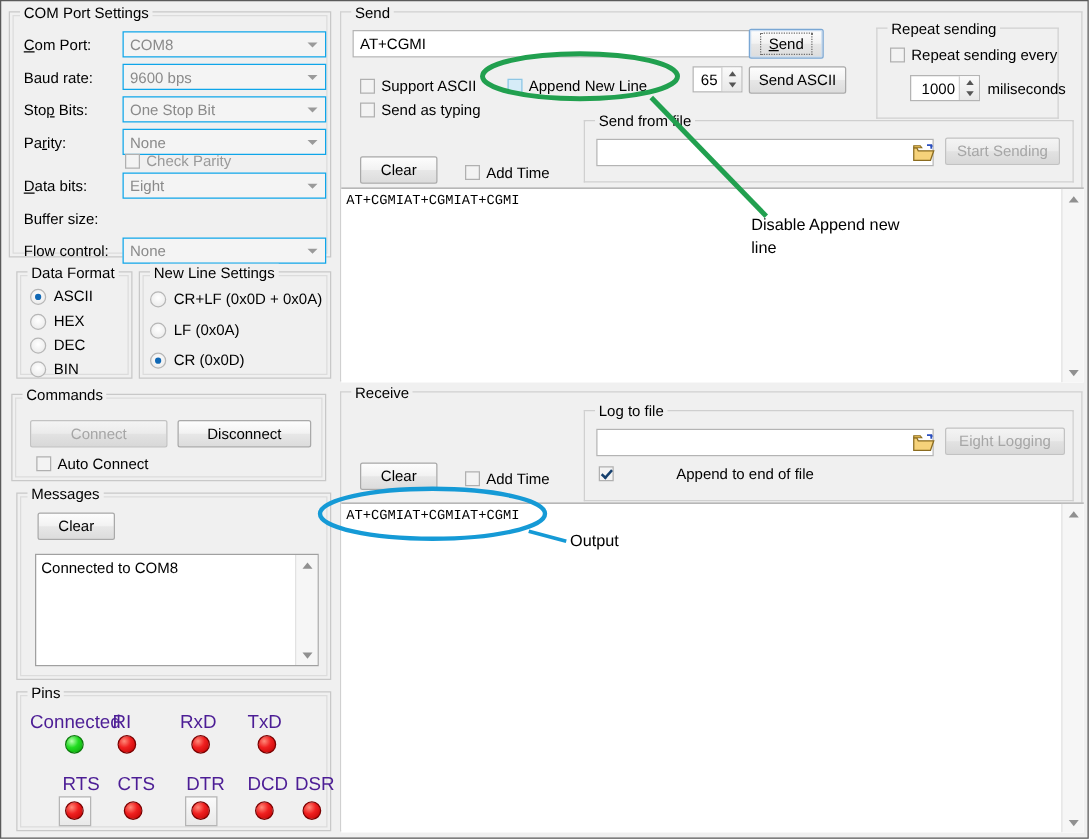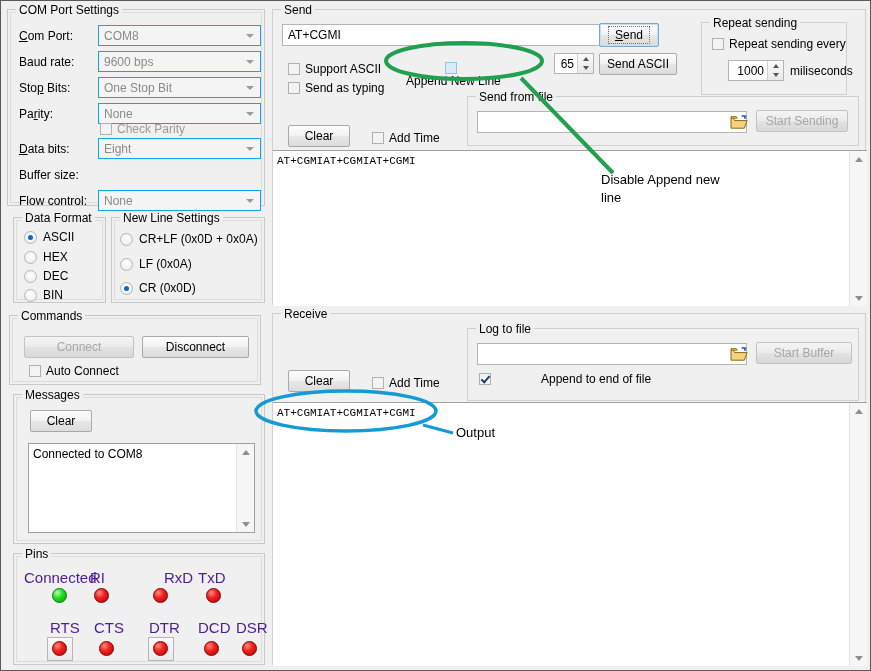--- a/index.html
+++ b/index.html
@@ -441,21 +441,21 @@
 
   <div class="group dbl" style="left:12px; top:552px; width:252px; height:112px;">
     <span class="gtitle">Pins</span>
 
     <div class="pinlbl" style="left:10px; top:15px;">Connected</div>
     <div class="led green" style="left:38px; top:34px;"></div>
 
     <div class="pinlbl" style="left:76px; top:15px;">RI</div>
     <div class="led red" style="left:80px; top:34px;"></div>
 
-    <div class="pinlbl" style="left:130px; top:15px;margin-left:20px;">RxD</div>
+    <div class="pinlbl" style="left:130px; top:15px;">RxD</div>
     <div class="led red" style="left:139px; top:34px;"></div>
 
     <div class="pinlbl" style="left:184px; top:15px;">TxD</div>
     <div class="led red" style="left:192px; top:34px;"></div>
 
     <div class="pinlbl" style="left:36px; top:65px;">RTS</div>
     <div class="ledbtn" style="left:33px; top:83px;"></div>
     <div class="led red" style="left:38px; top:87px;"></div>
 
     <div class="pinlbl" style="left:80px; top:65px;">CTS</div>
@@ -481,21 +481,21 @@
 
     <div class="btn focused" style="left:326px; top:13px; width:60px; height:24px;">
       <span class="inner"><u>S</u>end</span>
     </div>
 
     <div class="cb" style="left:15px; top:52px;">
       <span class="box"></span>
       <span class="txt">Support ASCII</span>
     </div>
 
-    <div class="cb" style="left:133px; top:52px;flex-direction:column;">
+    <div class="cb" style="left:133px; top:52px;">
       <span class="box hl"></span>
       <span class="txt">Append New Line</span>
     </div>
 
     <div class="spin" style="left:281px; top:43px; width:40px;">
       <span class="val">65</span>
       <span class="arrows">
         <span class="up"></span>
         <span class="dn"></span>
       </span>
@@ -581,21 +581,21 @@
       </div>
       <div class="folderbtn" style="left:261px; top:16px;">
         <svg width="18" height="15" viewBox="0 0 18 15">
           <path d="M1 3.2 L1 13.2 L14.4 13.2 L17 5.6 L4.6 5.6 L3.4 3.2 Z" fill="#f6d27a" stroke="#8a6b1f" stroke-width="1"></path>
           <path d="M1 3.2 L1 1.6 L6.2 1.6 L7.4 3.2 Z" fill="#f2c75c" stroke="#8a6b1f" stroke-width="0.9"></path>
           <path d="M11.6 1 L15 1 L15 4" fill="none" stroke="#2b4fbf" stroke-width="1.4"></path>
           <path d="M15.3 0.5 L16.6 2.2 L13.9 2.2 Z" fill="#2b4fbf"></path>
         </svg>
       </div>
       <div class="btn disabled" style="left:288px; top:13px; width:96px; height:22px;">
-        <span>Start Buffer</span>
+        <span>Eight Logging</span>
       </div>
       <div class="cb on" style="left:11px; top:43px;gap:45px;">
         <span class="box"></span>
         <span class="txt">Append to end of file</span>
       </div>
     </div>
 
     <div class="area" style="left:0px; top:88px; width:594px; height:264px; border-left:none; border-right:none; border-bottom:none;">
       <div class="content">AT+CGMIAT+CGMIAT+CGMI</div>
       <div class="sbar">

